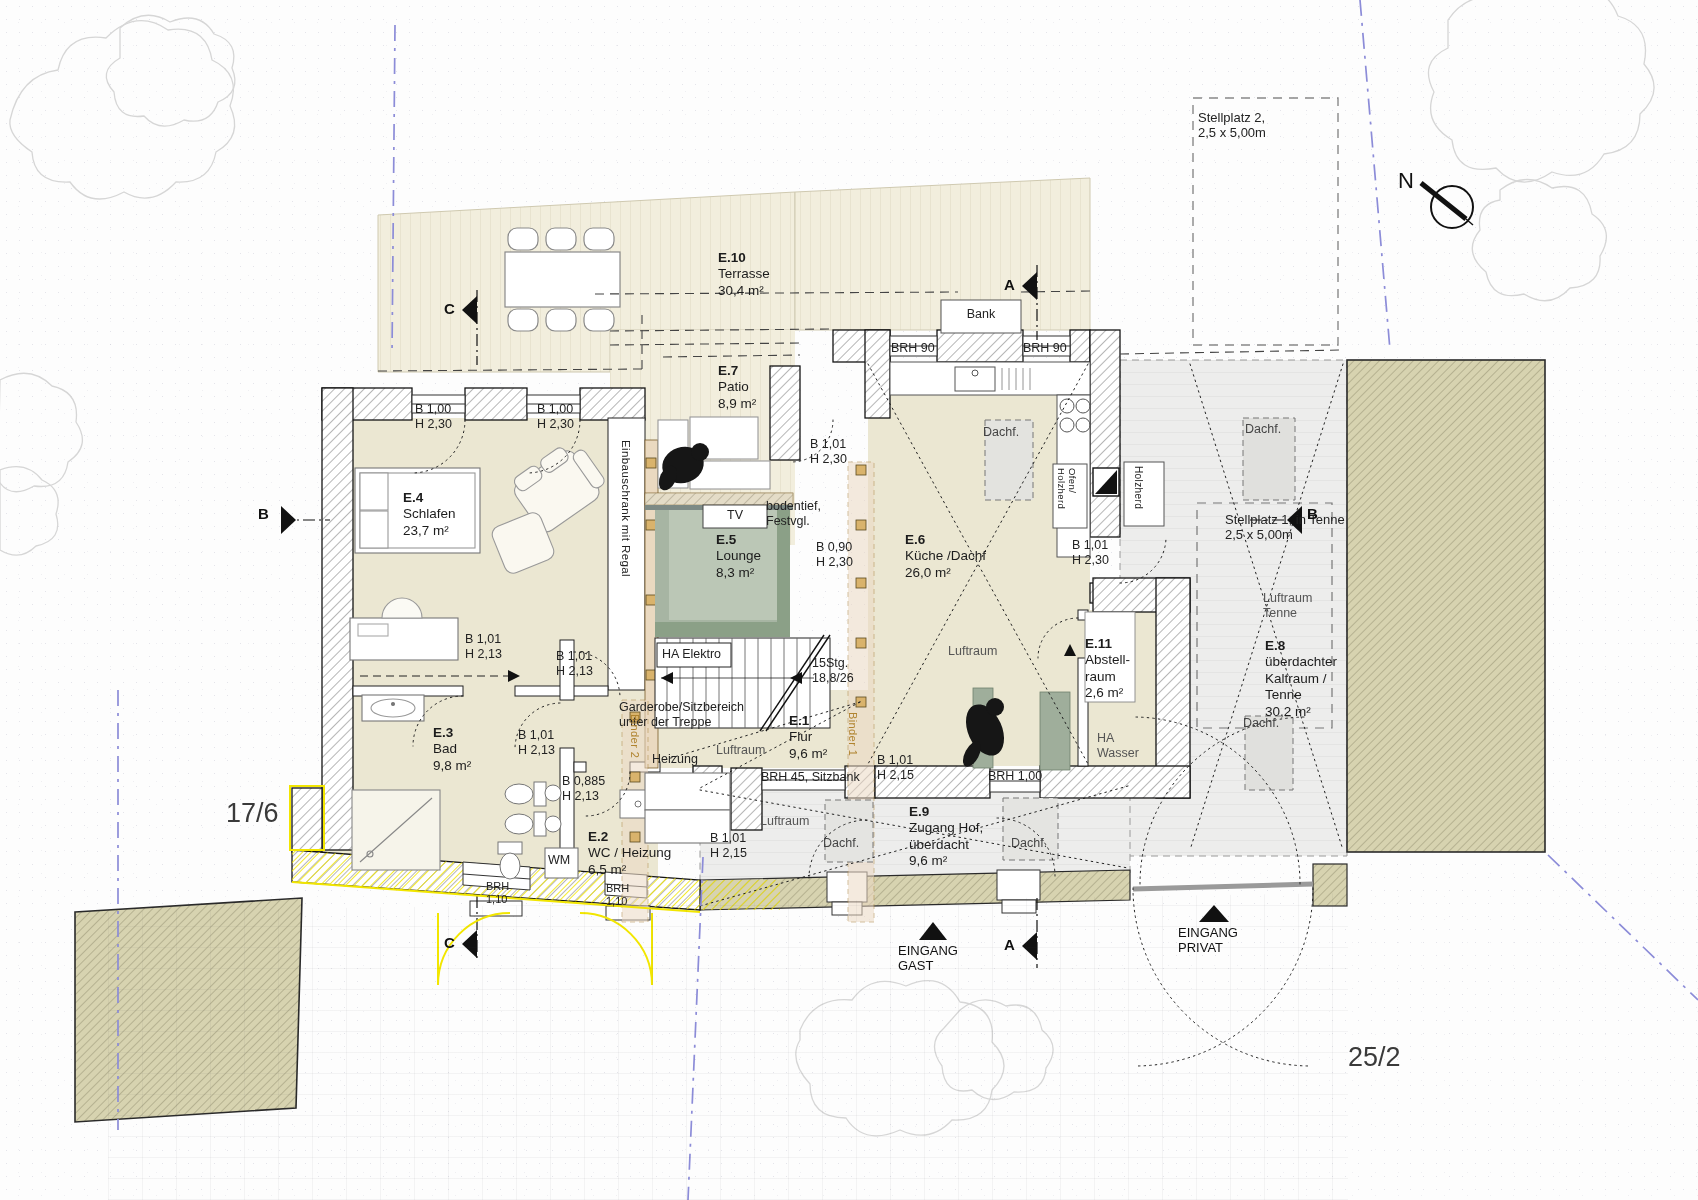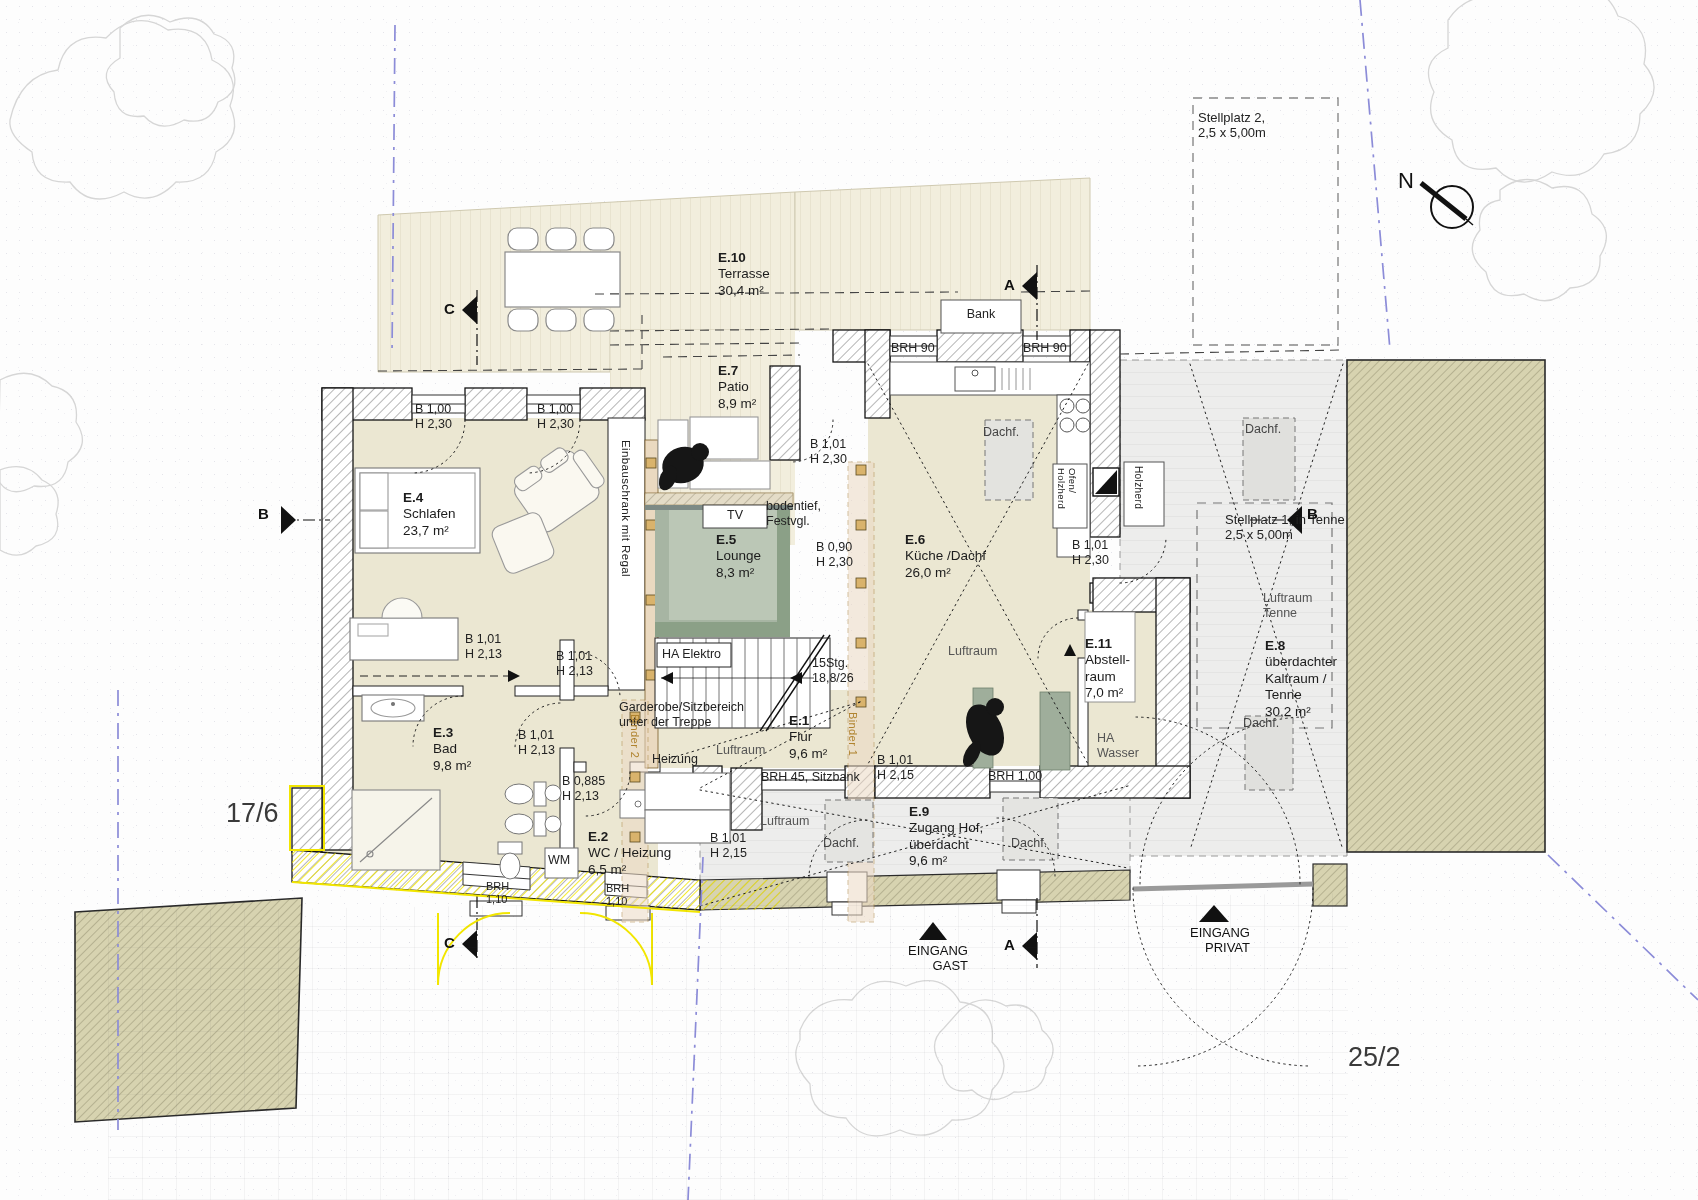--- a/index.html
+++ b/index.html
@@ -17,21 +17,21 @@
   .lbl{position:absolute;font-size:12.5px;line-height:1.18;white-space:pre-line;color:#222;}
   .room{position:absolute;font-size:13.5px;line-height:1.22;}
   .room span{display:block;white-space:pre-line;}
   .room .rid{font-weight:bold;}
   .v{writing-mode:vertical-rl;font-size:11.5px;letter-spacing:.4px;}
   .binder{color:#b08430;font-size:11px;}
   .small{font-size:9.5px;line-height:1.1;}
   .ctr{text-align:center;}
   .parcel{position:absolute;font-size:27px;color:#3a3a3a;}
   .seclabel{position:absolute;font-size:15px;font-weight:bold;color:#111;}
-  .entrance{position:absolute;font-size:13px;text-align:right;white-space:pre-line;color:#111;}
+  .entrance{position:absolute;font-size:13px;text-align:left;white-space:pre-line;color:#111;}
   .north-n{position:absolute;font-size:22px;color:#111;}
   .stellplatz{position:absolute;font-size:13px;white-space:pre-line;color:#222;}
   .courtyard{
     position:absolute;left:108px;top:893px;width:1240px;height:307px;
     background-image:
       repeating-linear-gradient(0deg, rgba(60,60,70,.05) 0 1px, transparent 1px 21px),
       repeating-linear-gradient(90deg, rgba(60,60,70,.05) 0 1px, transparent 1px 34px);
     clip-path:polygon(0 6%,100% 0,100% 100%,0 100%);
   }
 </style>
@@ -459,21 +459,21 @@
   </div>
 <div class="room" style="left:789px;top:713px">
   <span class="rid">E.1</span>
     <span>Flur</span>
     <span>9,6 m²</span>
   </div>
 <div class="room" style="left:1085px;top:636px">
   <span class="rid">E.11</span>
     <span>Abstell-
 raum</span>
-    <span>7,0 m²</span>
+    <span>2,6 m²</span>
   </div>
 <div class="room" style="left:909px;top:804px">
   <span class="rid">E.9</span>
     <span>Zugang Hof,
 überdacht</span>
     <span>9,6 m²</span>
   </div>
 <div class="room" style="left:1265px;top:638px">
   <span class="rid">E.8</span>
     <span>überdachter

